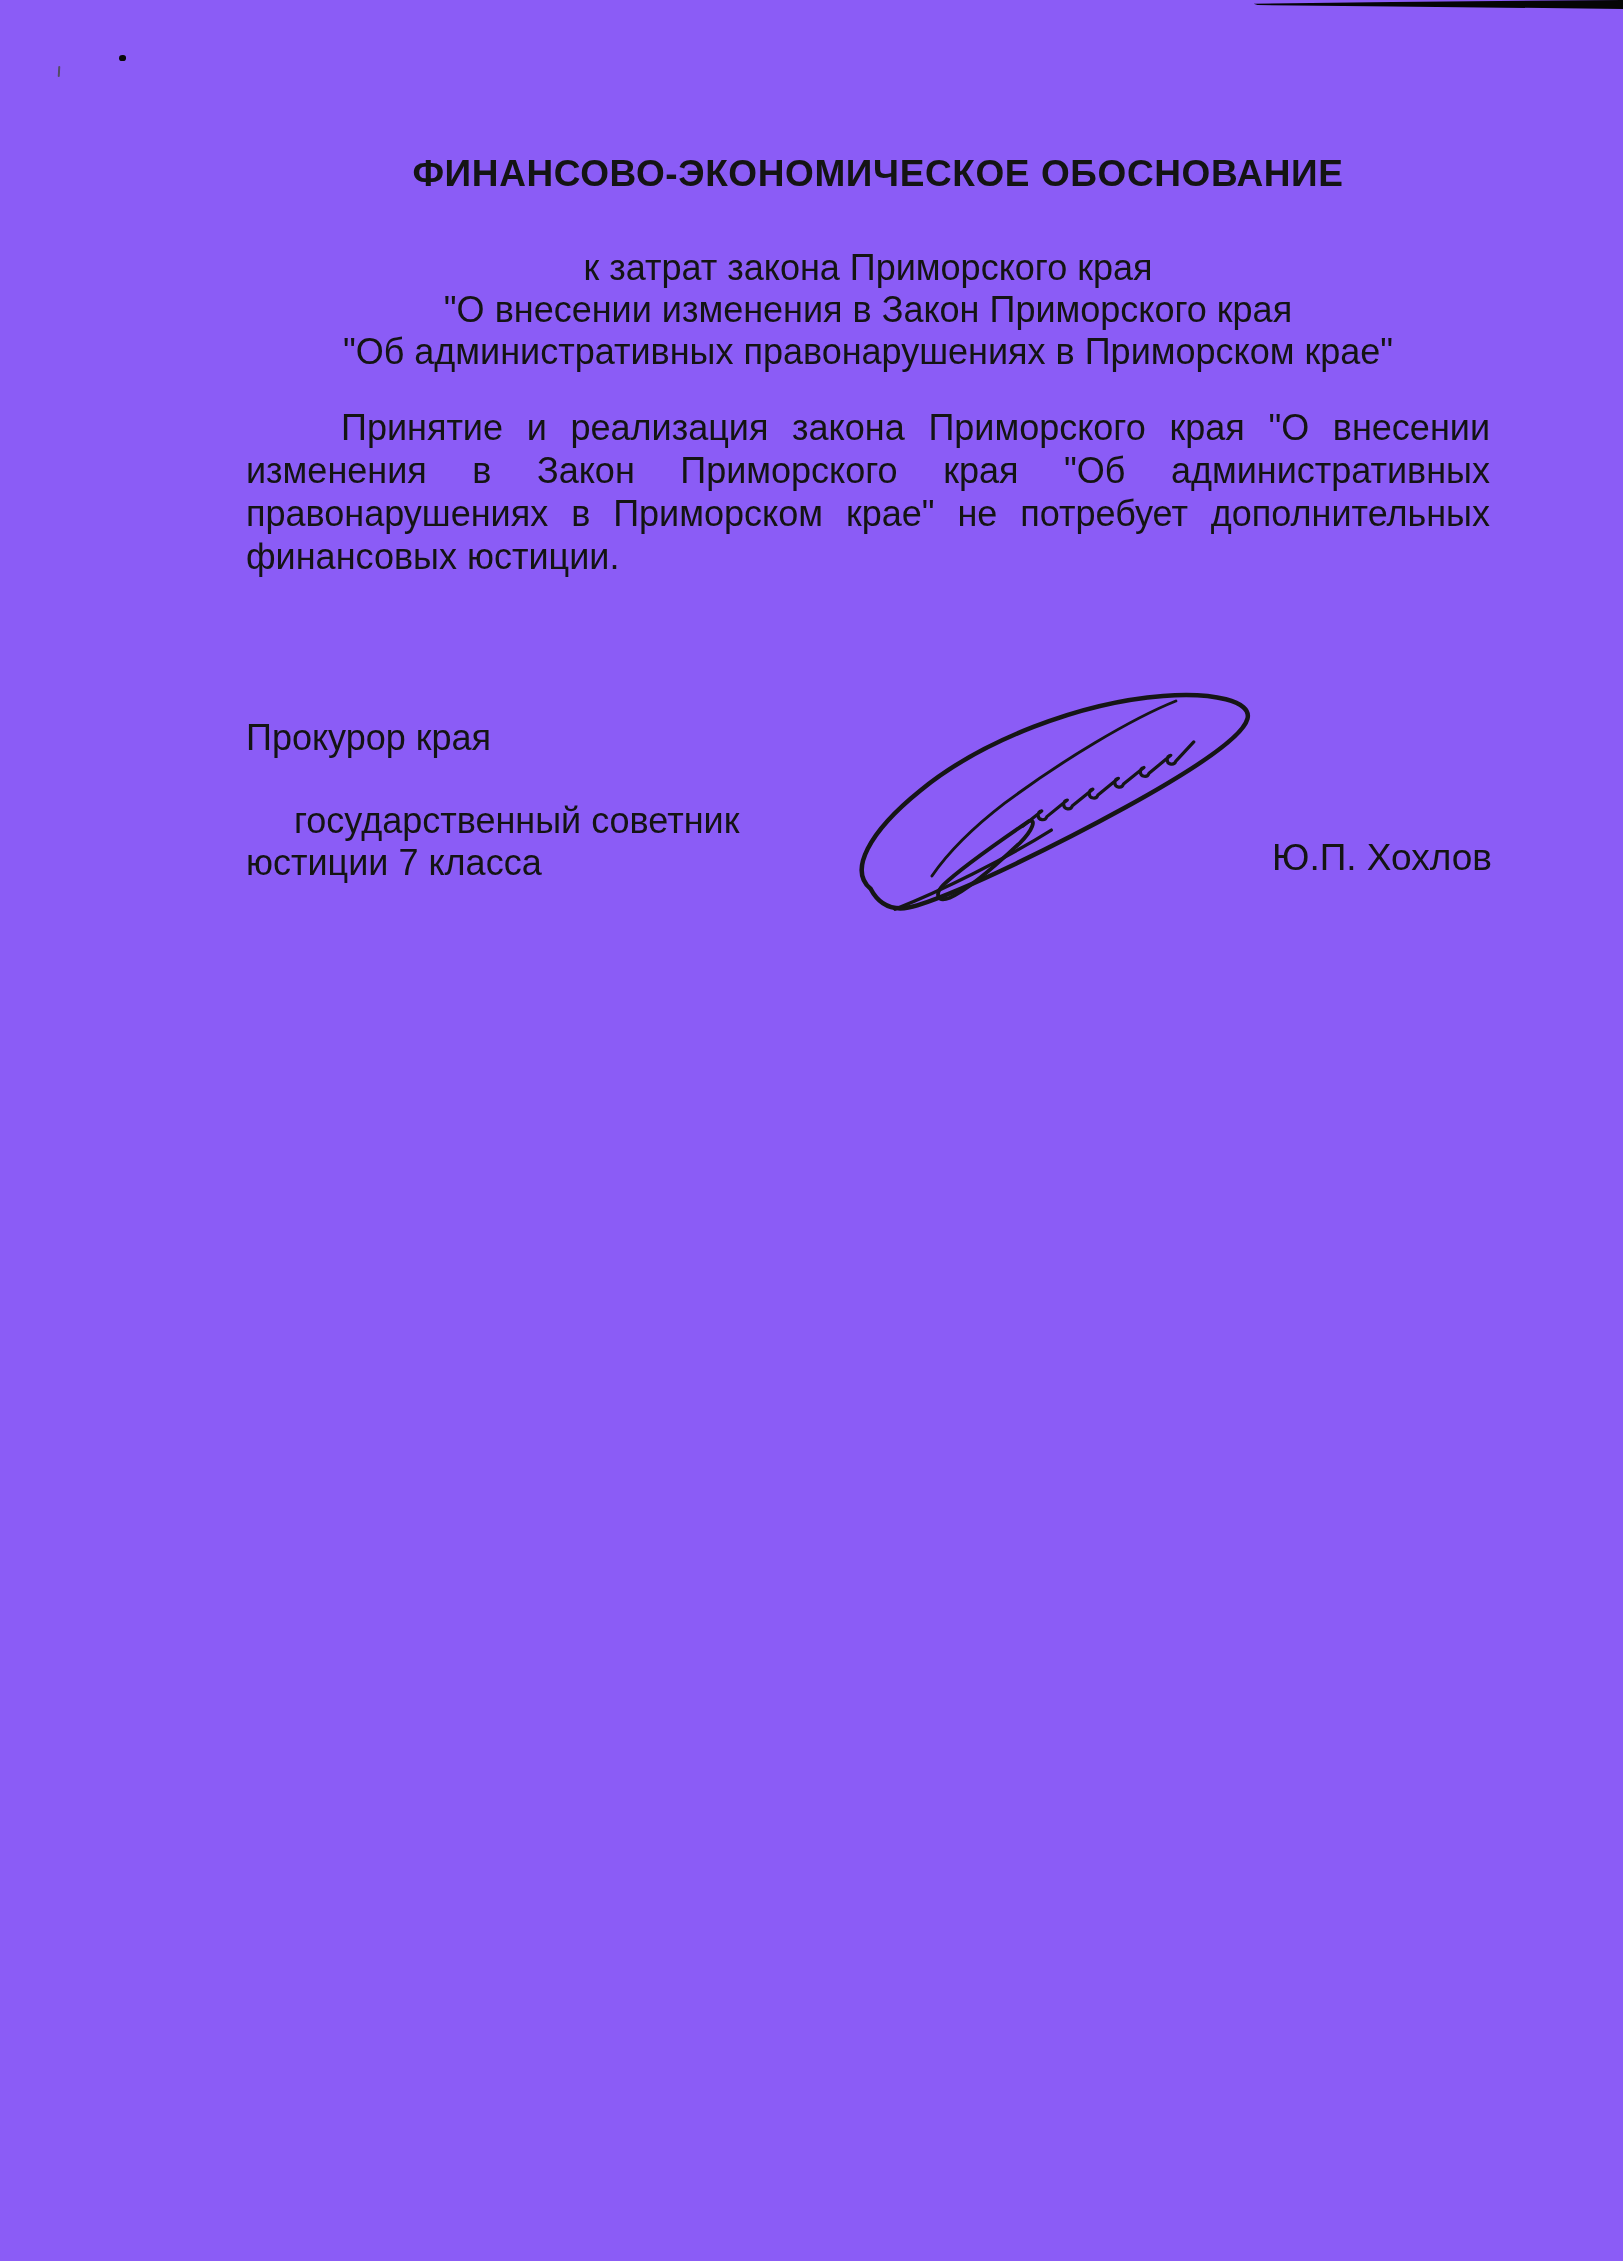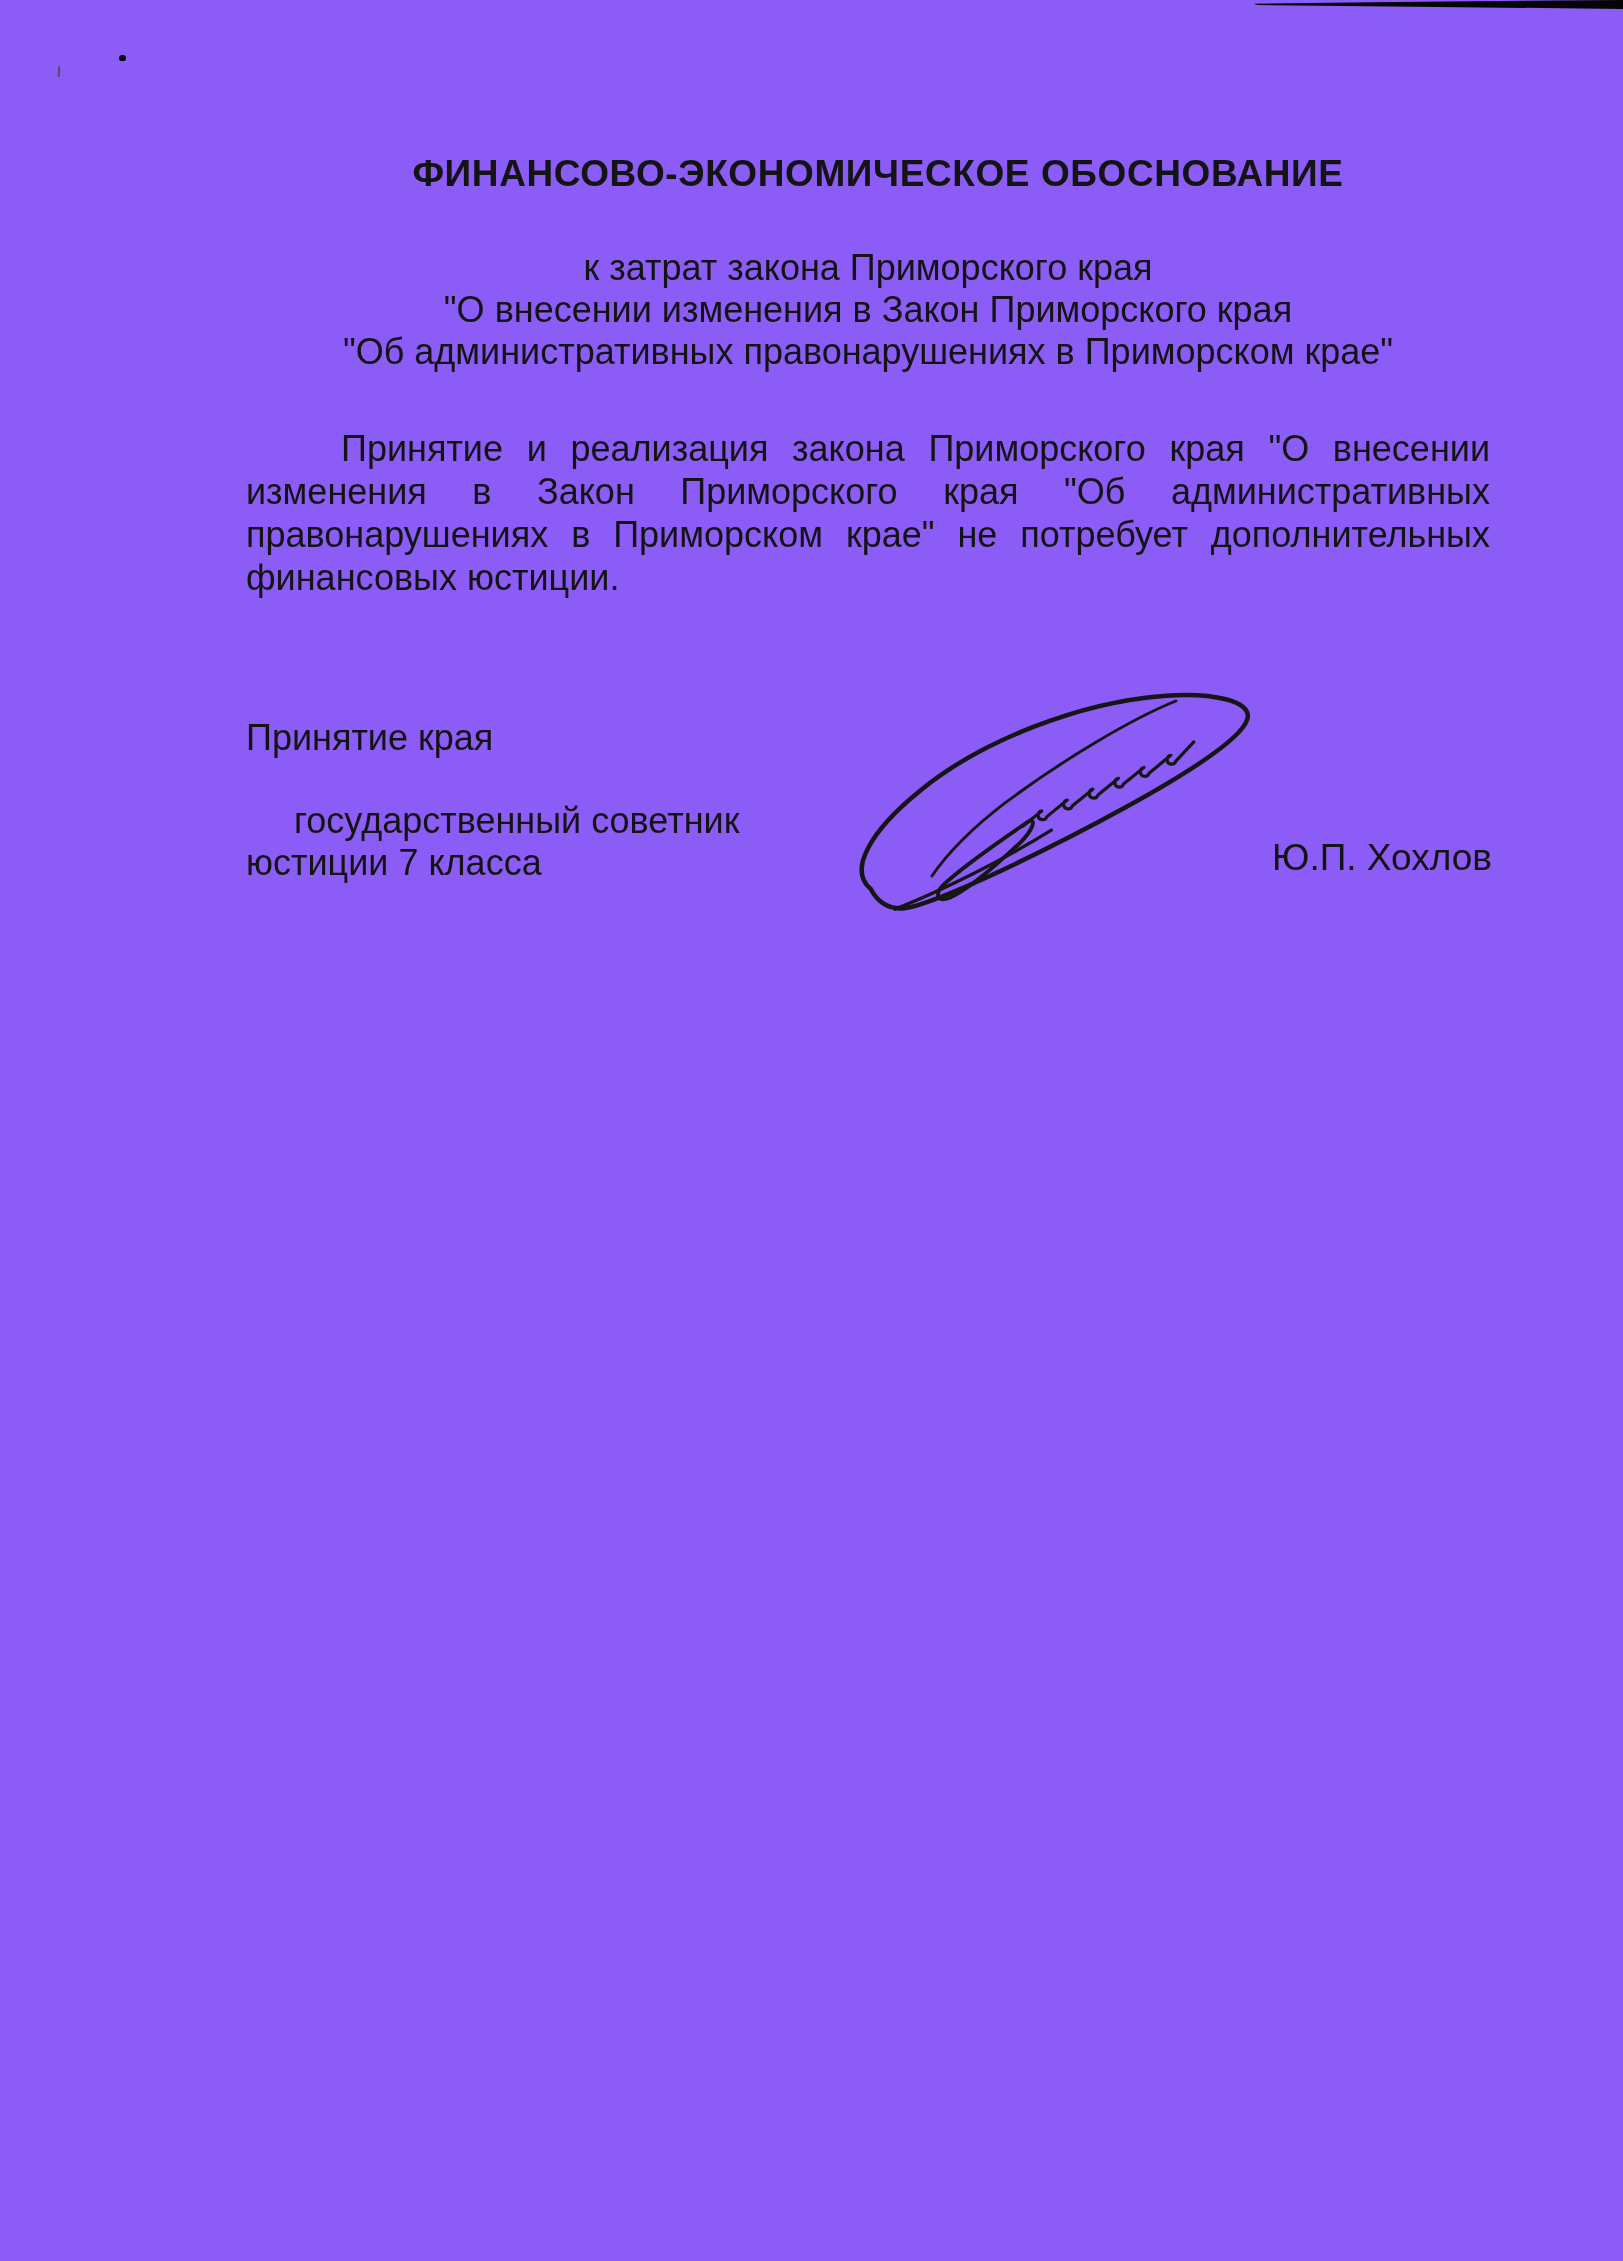--- a/index.html
+++ b/index.html
@@ -34,21 +34,21 @@
   }
   .subtitle {
     left: 246px; top: 247px; width: 1244px;
     font-size: 36px; line-height: 42px; text-align: center;
   }
   .para {
     left: 246px; top: 406px; width: 1244px;
     font-size: 36px; line-height: 43px;
   }
   .jline { text-align: justify; text-align-last: justify; text-justify: inter-word; }
-  .jline-first { text-indent: 95px; margin-top: 21px; }
+  .jline-first { text-indent: 95px; }
   .line-last { text-align: left; }
 
   .label { font-size: 36px; line-height: 42px; white-space: nowrap; }
   .signer-title { left: 246px; top: 717px; }
   .rank1 { left: 246px; top: 800px; margin-left: 48px; }
   .rank2 { left: 246px; top: 842px; }
   .signer-name { left: 1272px; top: 837px; font-size: 37px; }
 
   .signature-svg { left: 831px; top: 665px; width: 479px; height: 256px; }
 </style>
@@ -72,21 +72,21 @@
     <div>"Об административных правонарушениях в Приморском крае"</div>
   </div>
 
   <div class="abs para">
     <div class="jline jline-first">Принятие и реализация закона Приморского края "О внесении</div>
     <div class="jline">изменения в Закон Приморского края "Об административных</div>
     <div class="jline">правонарушениях в Приморском крае" не потребует дополнительных</div>
     <div class="line-last">финансовых юстиции.</div>
   </div>
 
-  <div class="abs label signer-title">Принятие края</div>
+  <div class="abs label signer-title">Прокурор края</div>
   <div class="abs label rank1">государственный советник</div>
   <div class="abs label rank2">юстиции 7 класса</div>
 
   <svg class="abs signature-svg" viewBox="0 0 750 400" fill="none" stroke="#161616" stroke-linecap="round" stroke-linejoin="round">
 
     <path stroke-width="7" d="M 62 350
       C 28 322, 58 262, 140 196
       C 235 118, 390 58, 520 48
       C 598 42, 660 56, 652 84
       C 644 114, 560 168, 462 222

